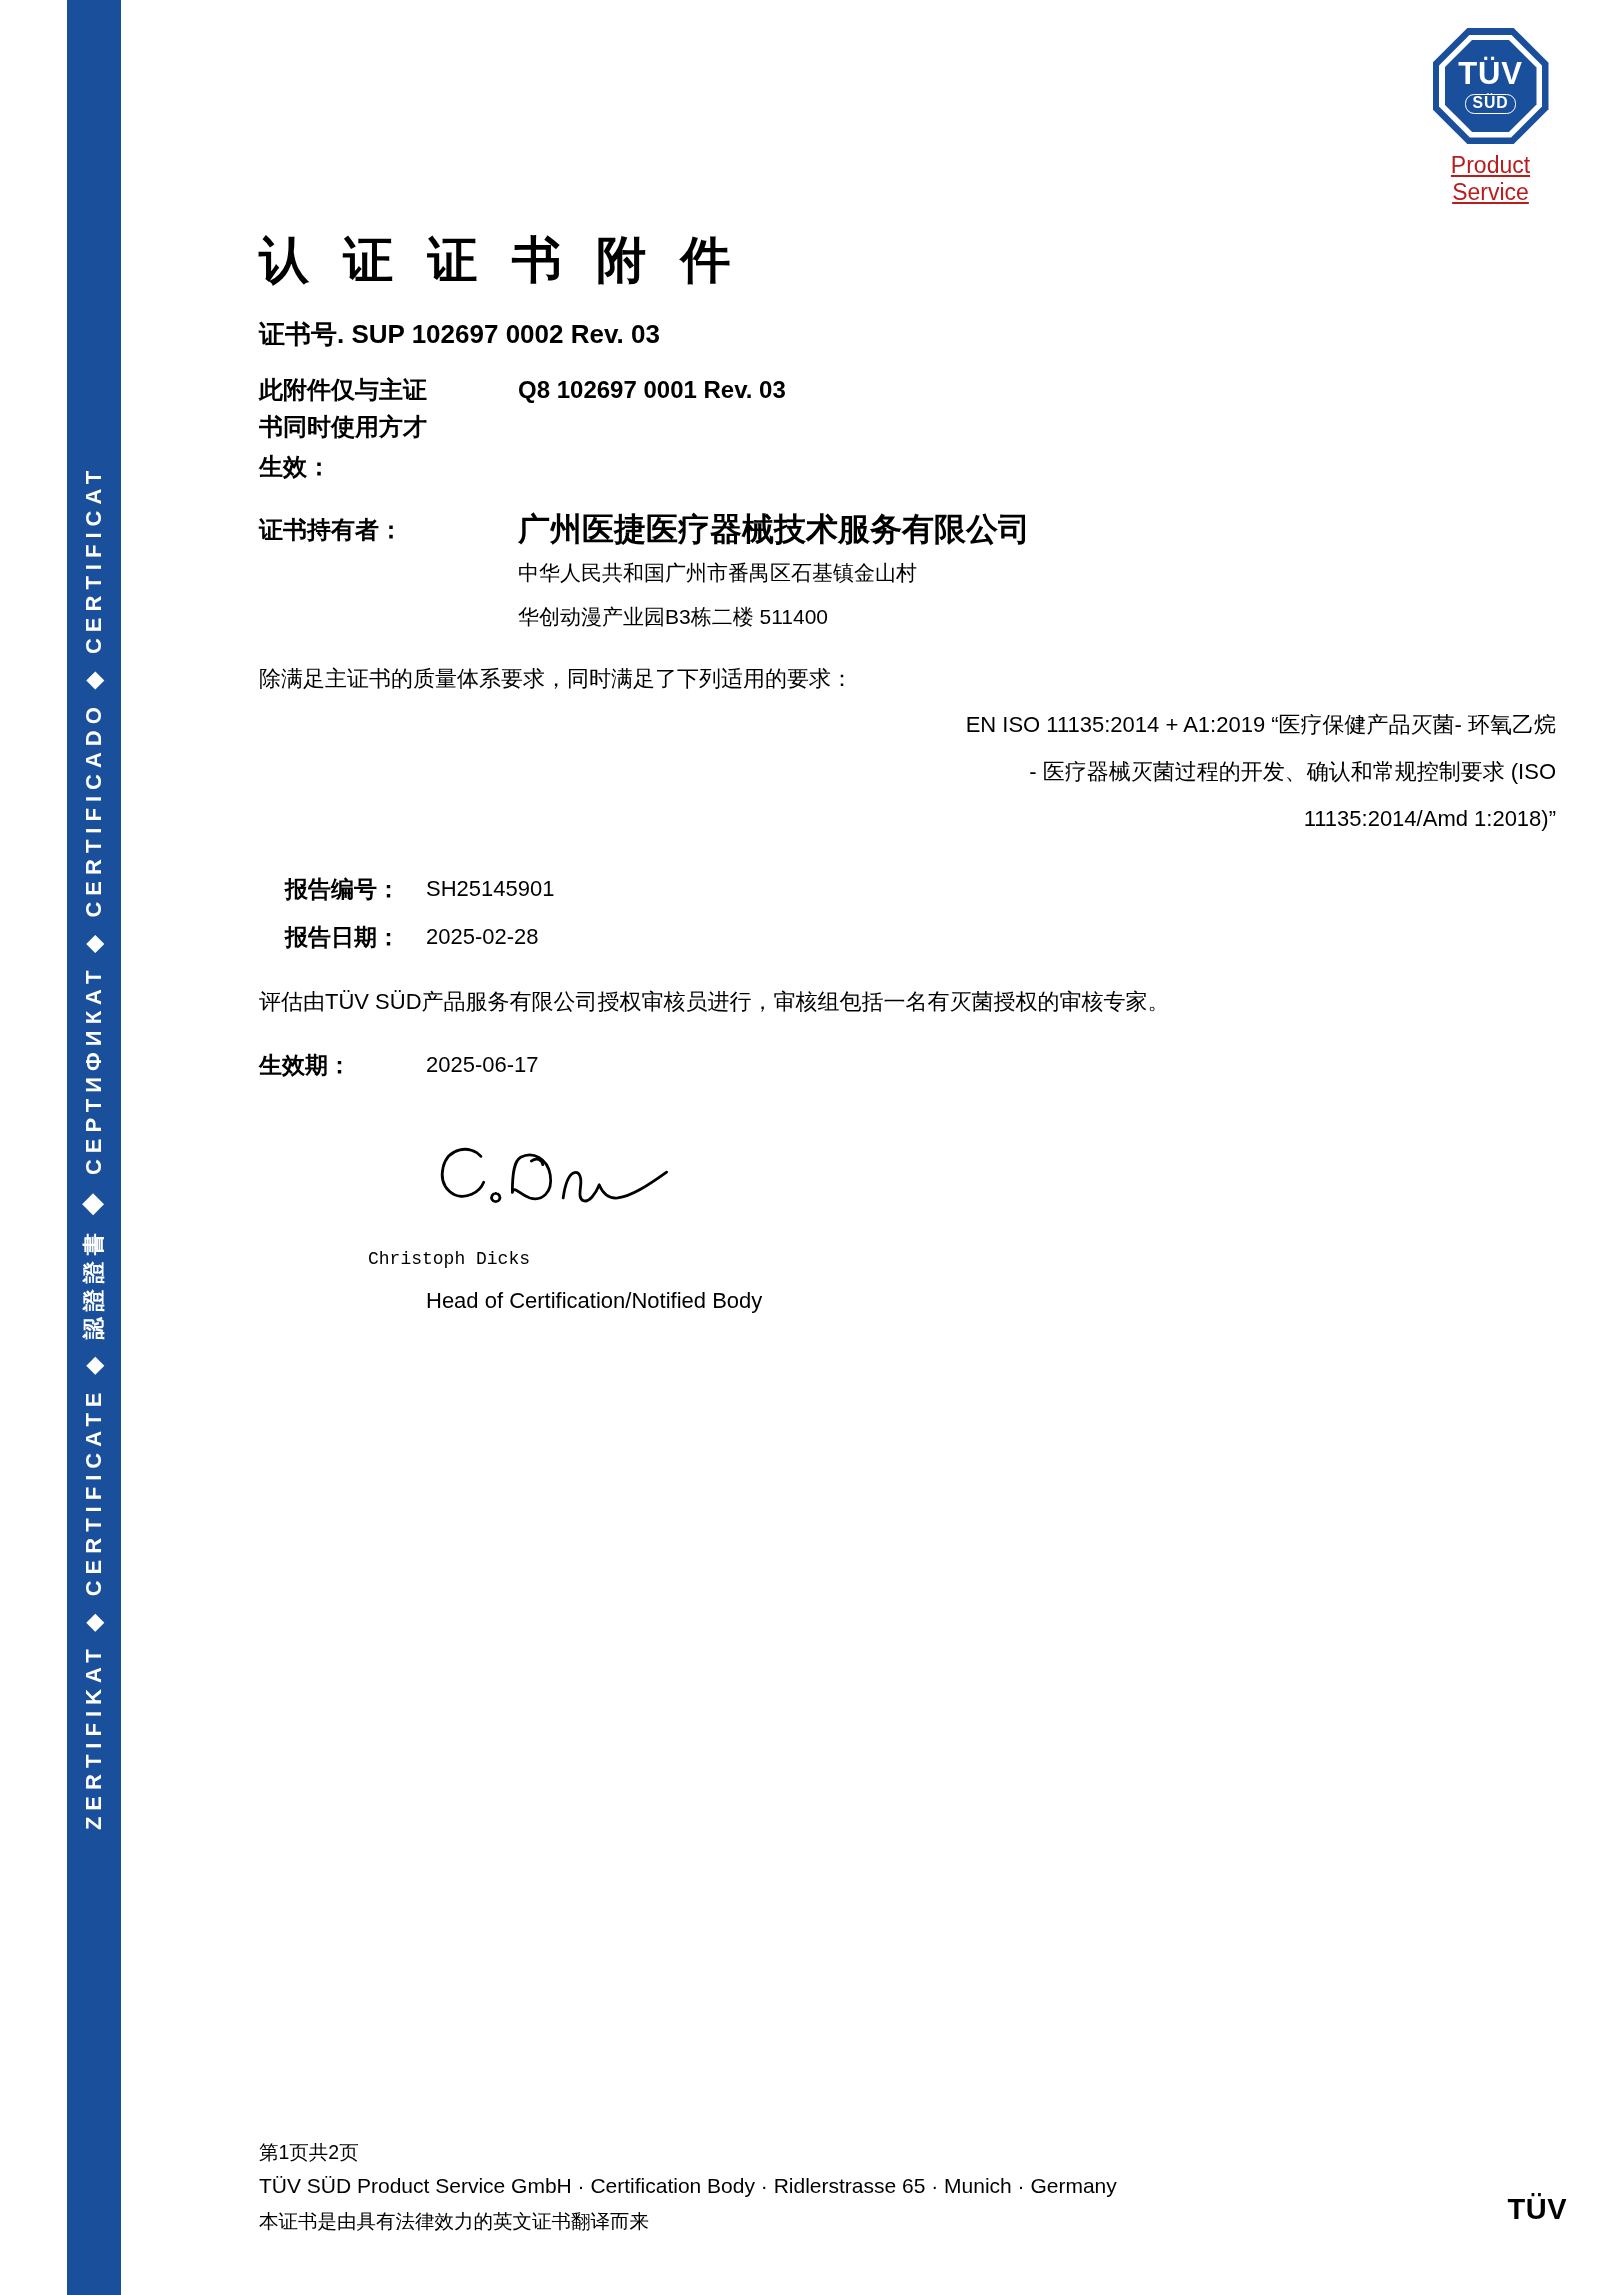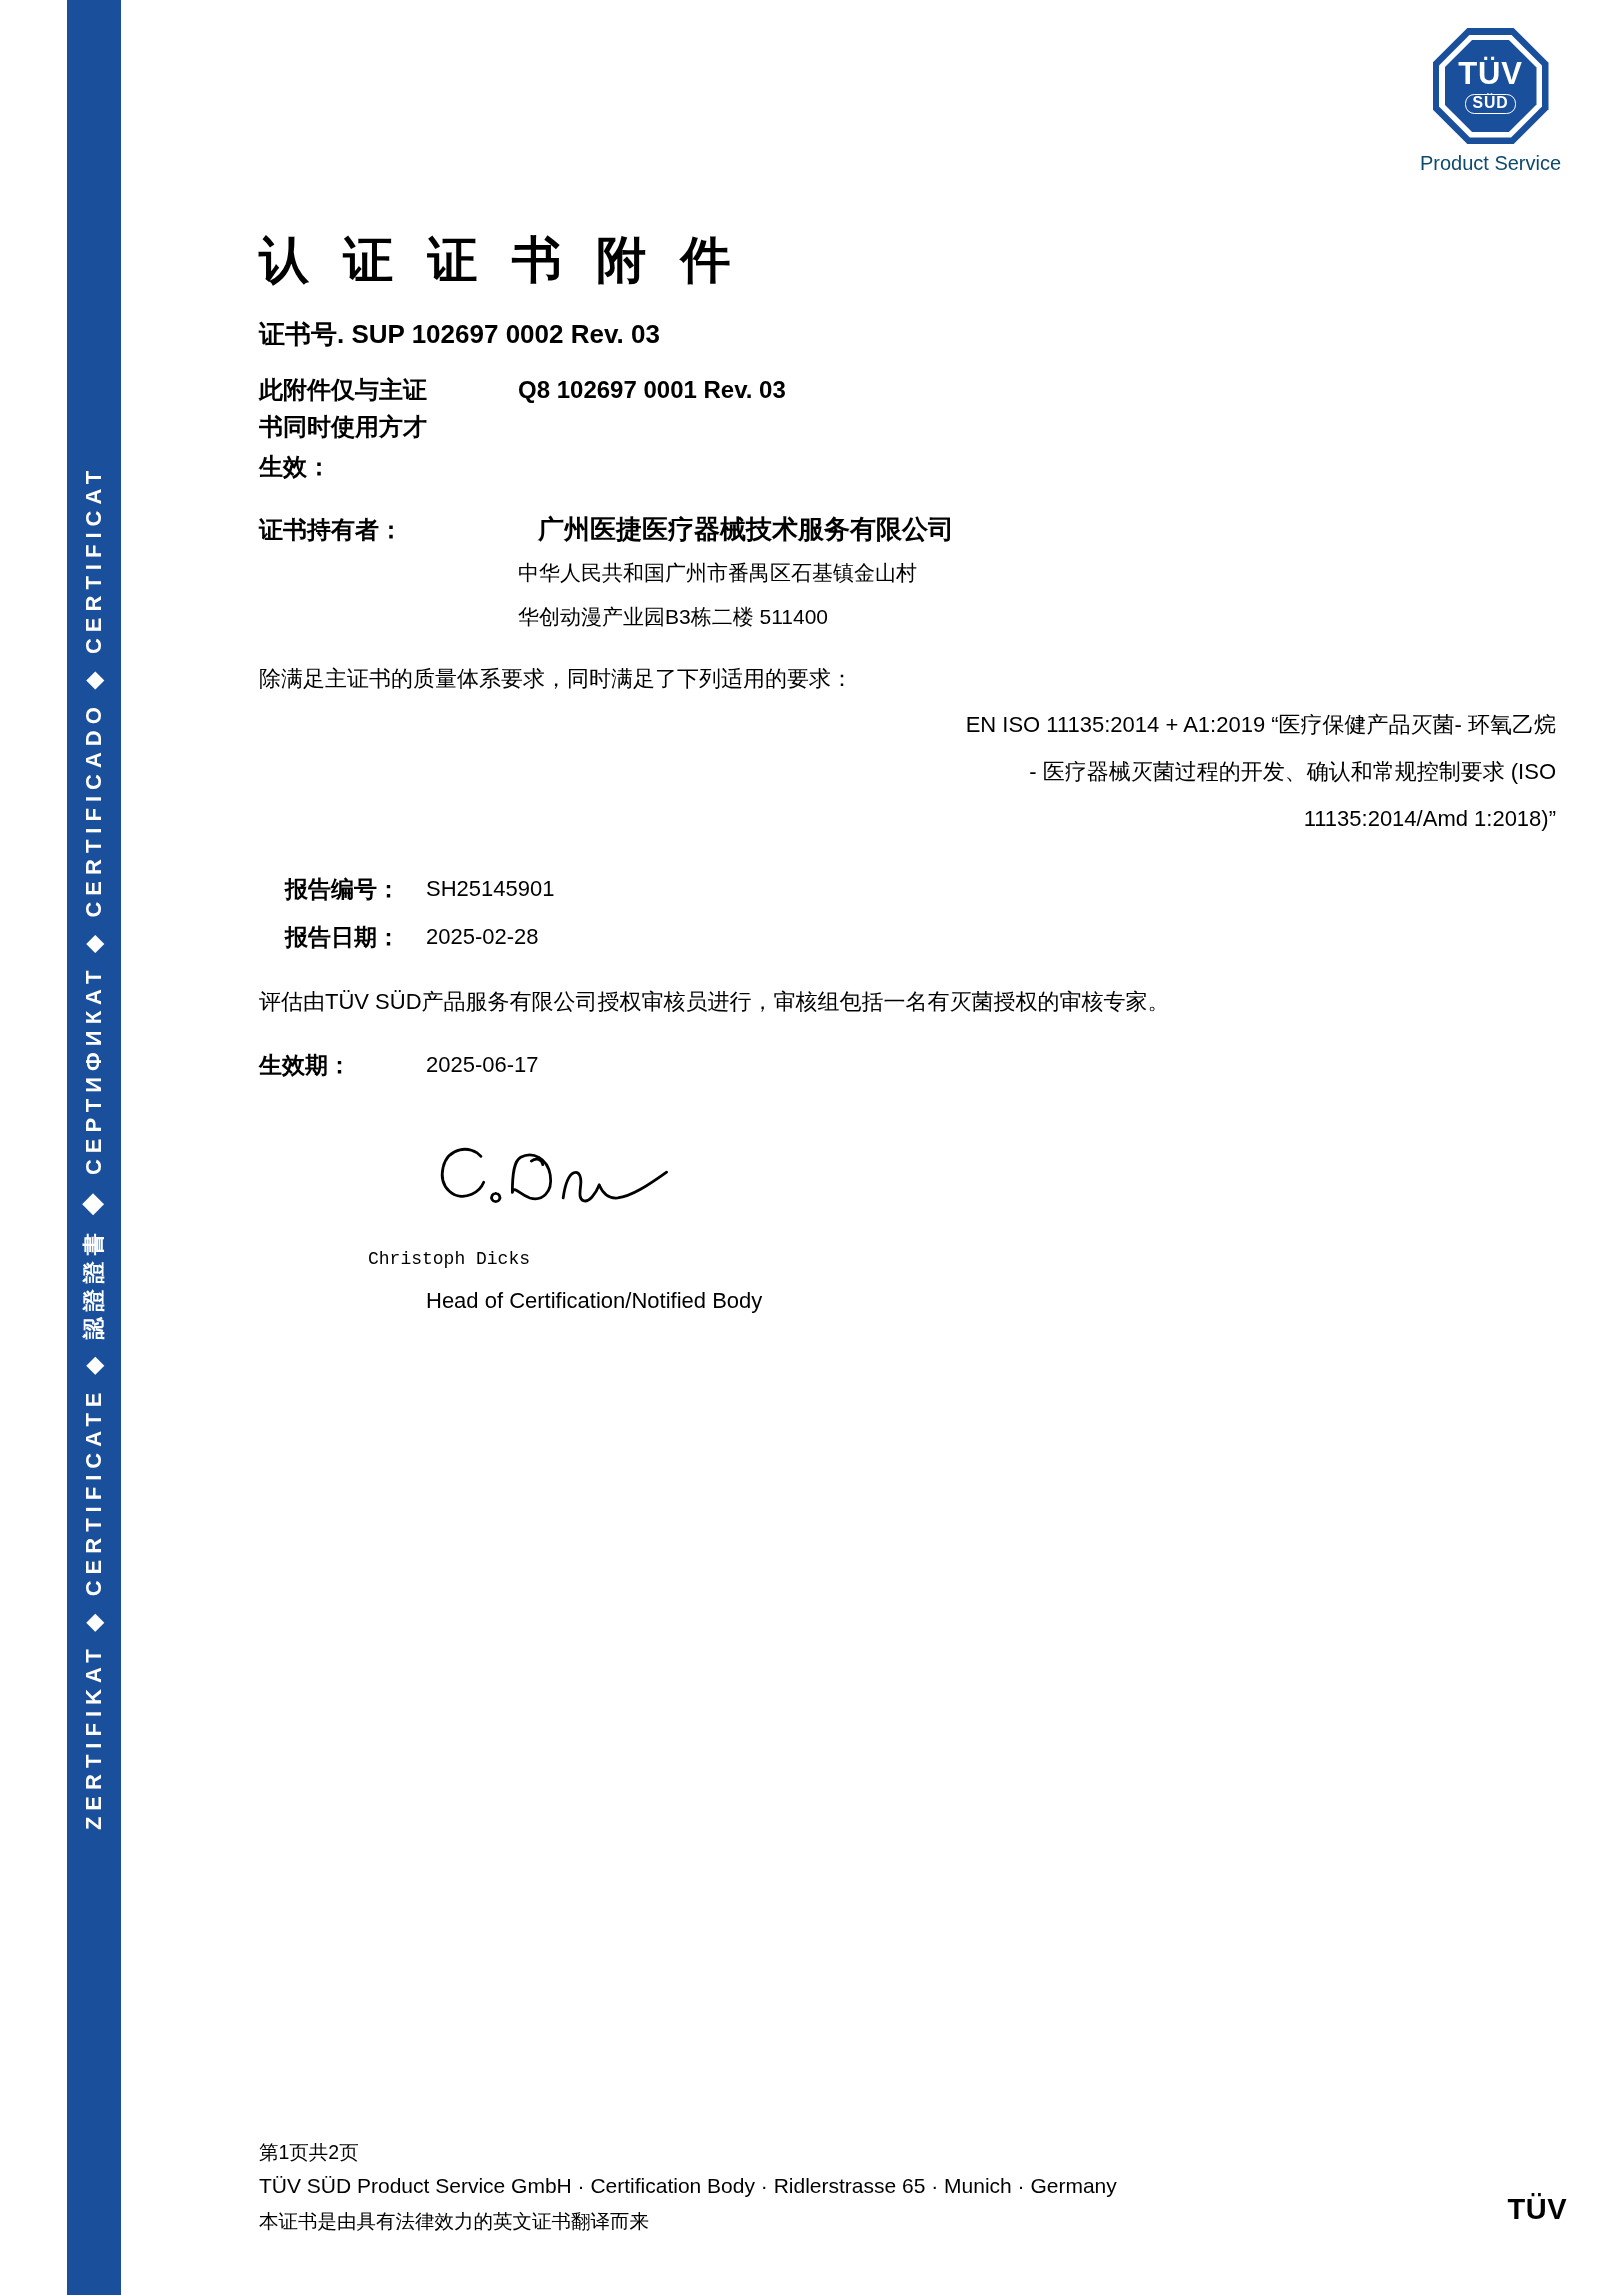--- a/index.html
+++ b/index.html
@@ -96,22 +96,23 @@
     font-weight: bold;
     letter-spacing: 0.9px;
     border: 1.4px solid #ffffff;
     border-radius: 9.3px;
     padding: 0.9px 6.5px;
     margin-top: 4.6px;
     line-height: 16.7px;
   }
   .product-service {
     margin-top: 8.3px;
-    font-size: 20px;
-    color: #0c4a6e;
+    font-size: 23px;
+    color: #b91c1c;
+    text-decoration: underline;
   }
 
   
   .content {
     position: absolute;
     left: 259px;
     top: 0;
     width: 1297px;
   }
   .title {
@@ -158,24 +159,23 @@
     margin-top: 26px;
   }
   .holder-label {
     width: 259px;
     flex: 0 0 259px;
     font-size: 24px;
     font-weight: bold;
     line-height: 33px;
   }
   .holder-name {
-    font-size: 26px;
+    font-size: 32px;
     font-weight: bold;
     line-height: 33px;
-    margin-left: 20px;
   }
   .holder-addr {
     font-size: 21px;
     line-height: 34px;
     margin-top: 10.2px;
   }
 
   .para {
     font-size: 22px;
     line-height: 33px;

